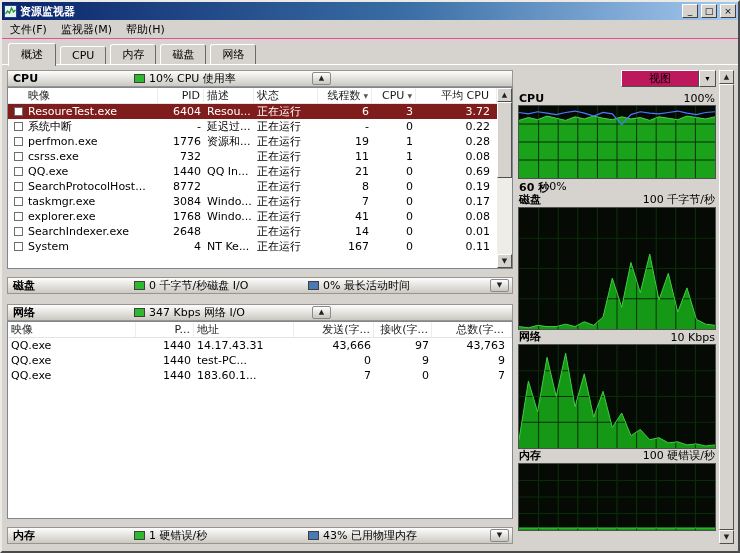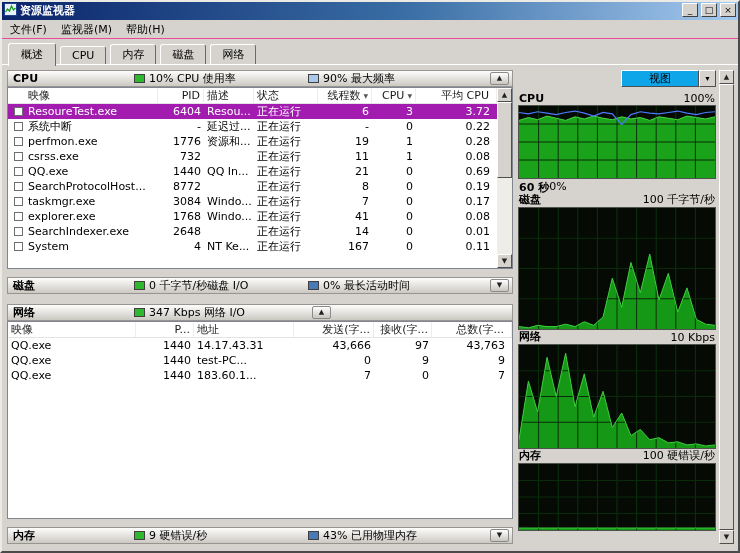--- a/index.html
+++ b/index.html
@@ -1,21 +1,21 @@
 <!DOCTYPE html>
 <html><head>
 <meta charset="utf-8">
 <style>
   * { box-sizing: border-box; margin: 0; padding: 0; }
   html,body { background:#8a8a8a; }
   body { font-family:"DejaVu Sans","Liberation Sans",sans-serif; font-size:11px; color:#000; }
   .window { width:740px; height:553px; background:#d6d3ce; border:2px solid; border-color:#eceae5 #4a4a4a #4a4a4a #eceae5; display:flex; flex-direction:column; overflow:hidden; }
 
   
-  .titlebar { flex:none; height:18px; background:linear-gradient(90deg,#0a246a,#3a6ea5 55%,#a6caf0); display:flex; align-items:flex-start; gap:3px; padding:1px 2px; }
+  .titlebar { flex:none; height:18px; background:linear-gradient(90deg,#0a246a,#3a6ea5 55%,#a6caf0); display:flex; align-items:center; gap:3px; padding:1px 2px; }
   .app-icon { width:13px; height:13px; flex:none; display:block; }
   .title-text { flex:1; color:#fff; font-weight:bold; font-size:11px; white-space:nowrap; overflow:hidden; }
   .winbtn { width:16px; height:14px; flex:none; background:#d6d3ce; border:1px solid; border-color:#fff #404040 #404040 #fff; font-family:inherit; font-size:9px; line-height:10px; text-align:center; padding:0; color:#000; }
 
   
   .menubar { flex:none; height:19px; display:flex; align-items:flex-start; padding:0 1px; border-bottom:1px solid #ec4899; }
   .menu-item { padding:2px 7px; white-space:nowrap; }
 
   
   .tabstrip { flex:none; display:flex; align-items:flex-end; padding:4px 4px 0 6px; height:25px; position:relative; z-index:2; }
@@ -37,21 +37,21 @@
   .collapse-btn { flex:none; width:19px; height:13px; margin:0 3px 0 4px; display:flex; align-items:center; justify-content:center; font-size:7px; line-height:7px; color:#222; background:linear-gradient(#fff,#c9c6bf); border:1px solid #8a8a8a; border-radius:2px; }
 
   
   .tbl { background:#fff; border:1px solid #808690; display:flex; overflow:hidden; }
   .tbl-main { flex:1; min-width:0; display:flex; flex-direction:column; }
   .cpu-tbl { flex:none; height:182px; }
   .net-tbl { flex:1; }
   .thead { flex:none; height:16px; display:flex; align-items:center; border-bottom:1px solid #e4e4e4; color:#1a1a1a; }
   .th { display:flex; align-items:center; padding:0 3px; border-right:1px solid #ededed; white-space:nowrap; overflow:hidden; }
   .trow { flex:none; height:15px; display:flex; align-items:stretch; }
-  .trow.selected { background:#a21caf; color:#fff; }
+  .trow.selected { background:#7f1d1d; color:#fff; }
   .td { display:flex; align-items:center; padding:0 3px; white-space:nowrap; overflow:hidden; }
   .ra { justify-content:flex-end; }
   .checkbox { width:9px; height:9px; flex:none; border:1px solid #6e6e6e; background:#fff; margin:0 5px 0 3px; }
   .pad-img { padding-left:20px; }
   .sort-icon { font-size:6px; line-height:6px; color:#555; margin-left:3px; }
   
   .cc-img{width:150px;} .cc-pid{width:46px;} .cc-desc{width:50px;} .cc-status{width:64px;} .cc-thr{width:54px;} .cc-cpu{width:44px;} .cc-avg{flex:1; padding-right:7px;}
   
   .nc-img{width:128px;} .nc-pid{width:58px;} .nc-addr{width:100px;} .nc-sent{width:80px;} .nc-recv{width:58px;} .nc-total{flex:1; padding-right:7px;}
 
@@ -62,21 +62,21 @@
   .cpu-thumb { height:76px; }
   .sb-track { flex:1; }
   .fill-thumb { flex:1; }
 
   .gap8 { flex:none; height:8px; } .gap10 { flex:none; height:10px; }
 
   
   .right { flex:none; width:216px; display:flex; gap:3px; }
   .graphs { flex:1; min-width:0; display:flex; flex-direction:column; }
   .view-row { flex:none; height:18px; display:flex; justify-content:flex-end; margin-bottom:3px; }
-  .view-btn { height:17px; width:78px; background:#0ea5e9; border:1px solid; border-color:#fff #4f4f4f #4f4f4f #fff; font-family:inherit; font-size:11px; padding:0; }
+  .view-btn { height:17px; width:78px; background:#be185d; border:1px solid; border-color:#fff #4f4f4f #4f4f4f #fff; font-family:inherit; font-size:11px; padding:0; }
   .view-dd { height:17px; width:17px; background:#d6d3ce; border:1px solid; border-color:#fff #4f4f4f #4f4f4f #fff; font-size:7px; line-height:7px; display:flex; align-items:center; justify-content:center; }
   .graph-label { flex:none; height:14px; display:flex; justify-content:space-between; align-items:flex-end; padding:0 1px; white-space:nowrap; }
   .g-title { font-weight:bold; }
   .graph-box { flex:none; position:relative; background:#050a05; border:1px solid #4d524d; }
   .graph-box svg { position:absolute; inset:0; width:100%; height:100%; display:block; }
   .graph-foot { flex:none; height:14px; display:flex; justify-content:flex-start; padding:1px 1px 0; }
   .g-foot-left { font-weight:bold; }
   .g-cpu{height:74px;} .g-disk{height:123px;} .g-net{height:105px;} .g-mem{height:68px;}
 </style>
 </head>
@@ -111,24 +111,20 @@
 
   <div class="panel">
 
     <div class="left">
 
       <div class="sec-hdr">
         <span class="sec-title">CPU</span>
         <span class="metric m1">
           <span class="swatch sw-green"></span>
           <span>10% CPU 使用率</span>
-        </span>
-        <span class="metric m2">
-          <span class="swatch sw-cpublue"></span>
-          <span>90% 最大频率</span>
         </span>
         <span class="collapse-btn">
             <span>▲</span>
           </span>
       </div>
 
       <div class="tbl cpu-tbl">
         <div class="tbl-main">
           <div class="thead">
             <span class="th cc-img pad-img">
@@ -363,21 +359,21 @@
           </div>
         </div>
       </div>
 
       <div class="gap8"></div>
 
       <div class="sec-hdr">
         <span class="sec-title">内存</span>
         <span class="metric m1">
           <span class="swatch sw-green"></span>
-          <span>9 硬错误/秒</span>
+          <span>1 硬错误/秒</span>
         </span>
         <span class="metric m2">
           <span class="swatch sw-blue"></span>
           <span>43% 已用物理内存</span>
         </span>
         <span class="collapse-btn">
             <span>▼</span>
           </span>
       </div>
 

